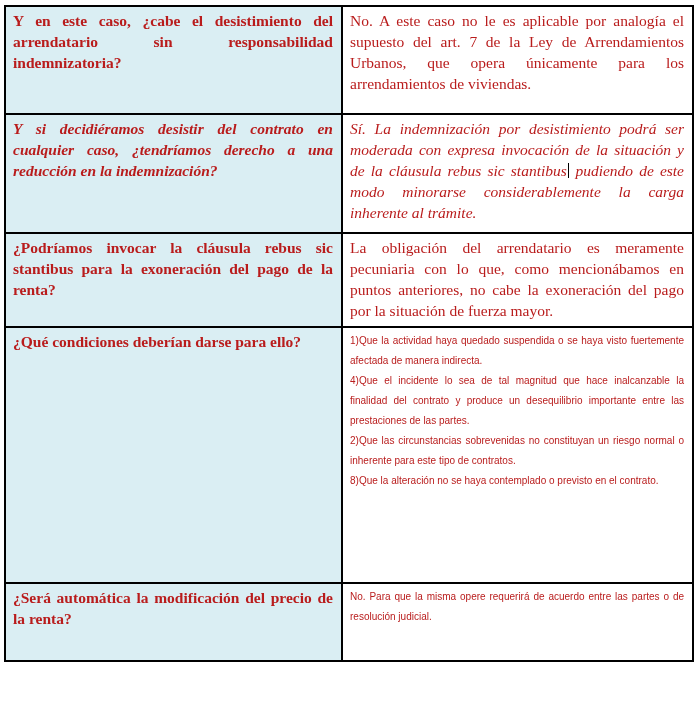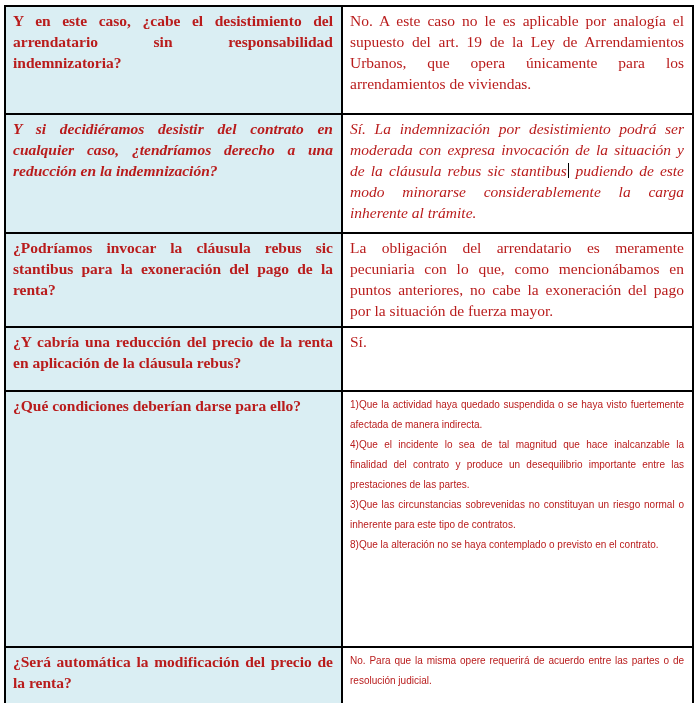--- a/index.html
+++ b/index.html
@@ -73,56 +73,48 @@
     <colgroup>
       <col class="qcol">
       <col class="acol">
     </colgroup>
     <tbody>
       <tr class="r1">
         <td class="qcell">
           <span>Y en este caso, ¿cabe el desistimiento del arrendatario sin responsabilidad indemnizatoria?</span>
         </td>
         <td class="acell-serif">
-          <span>No. A este caso no le es aplicable por analogía el supuesto del art. 19 de la Ley de Arrendamientos Urbanos, que opera únicamente para los arrendamientos de viviendas.</span>
+          <span>No. A este caso no le es aplicable por analogía el supuesto del art. 7 de la Ley de Arrendamientos Urbanos, que opera únicamente para los arrendamientos de viviendas.</span>
         </td>
       </tr>
       <tr class="r2">
         <td class="qcell">
           <span>Y si decidiéramos desistir del contrato en cualquier caso, ¿tendríamos derecho a una reducción en la indemnización?</span>
         </td>
         <td class="acell-serif">
           <span>Sí. La indemnización por desistimiento podrá ser moderada con expresa invocación de la situación y de la cláusula rebus sic stantibus</span><span class="caret"></span>
           <span>pudiendo de este modo minorarse considerablemente la carga inherente al trámite.</span>
         </td>
       </tr>
       <tr class="r3">
         <td class="qcell">
           <span>¿Podríamos invocar la cláusula rebus sic stantibus para la exoneración del pago de la renta?</span>
         </td>
         <td class="acell-serif">
           <span>La obligación del arrendatario es meramente pecuniaria con lo que, como mencionábamos en puntos anteriores, no cabe la exoneración del pago por la situación de fuerza mayor.</span>
         </td>
       </tr>
-      <tr class="r4">
-        <td class="qcell">
-          <span>¿Y cabría una reducción del precio de la renta en aplicación de la cláusula rebus?</span>
-        </td>
-        <td class="acell-serif">
-          <span>Sí.</span>
-        </td>
-      </tr>
       <tr class="r5">
         <td class="qcell">
           <span>¿Qué condiciones deberían darse para ello?</span>
         </td>
         <td class="acell-sans">
           <div>1)Que la actividad haya quedado suspendida o se haya visto fuertemente afectada de manera indirecta.</div>
           <div>4)Que el incidente lo sea de tal magnitud que hace inalcanzable la finalidad del contrato y produce un desequilibrio importante entre las prestaciones de las partes.</div>
-          <div>3)Que las circunstancias sobrevenidas no constituyan un riesgo normal o inherente para este tipo de contratos.</div>
+          <div>2)Que las circunstancias sobrevenidas no constituyan un riesgo normal o inherente para este tipo de contratos.</div>
           <div>8)Que la alteración no se haya contemplado o previsto en el contrato.</div>
         </td>
       </tr>
       <tr class="r6">
         <td class="qcell">
           <span>¿Será automática la modificación del precio de la renta?</span>
         </td>
         <td class="acell-sans">
           <span>No. Para que la misma opere requerirá de acuerdo entre las partes o de resolución judicial.</span>
         </td>

